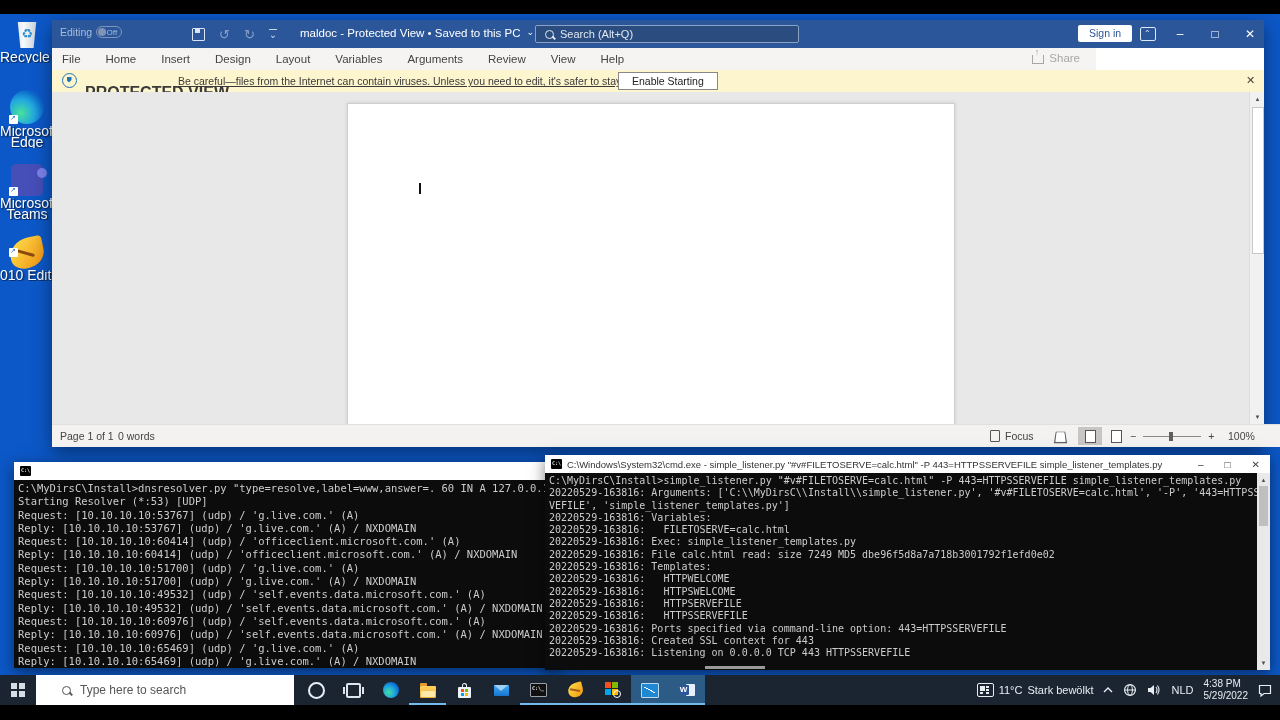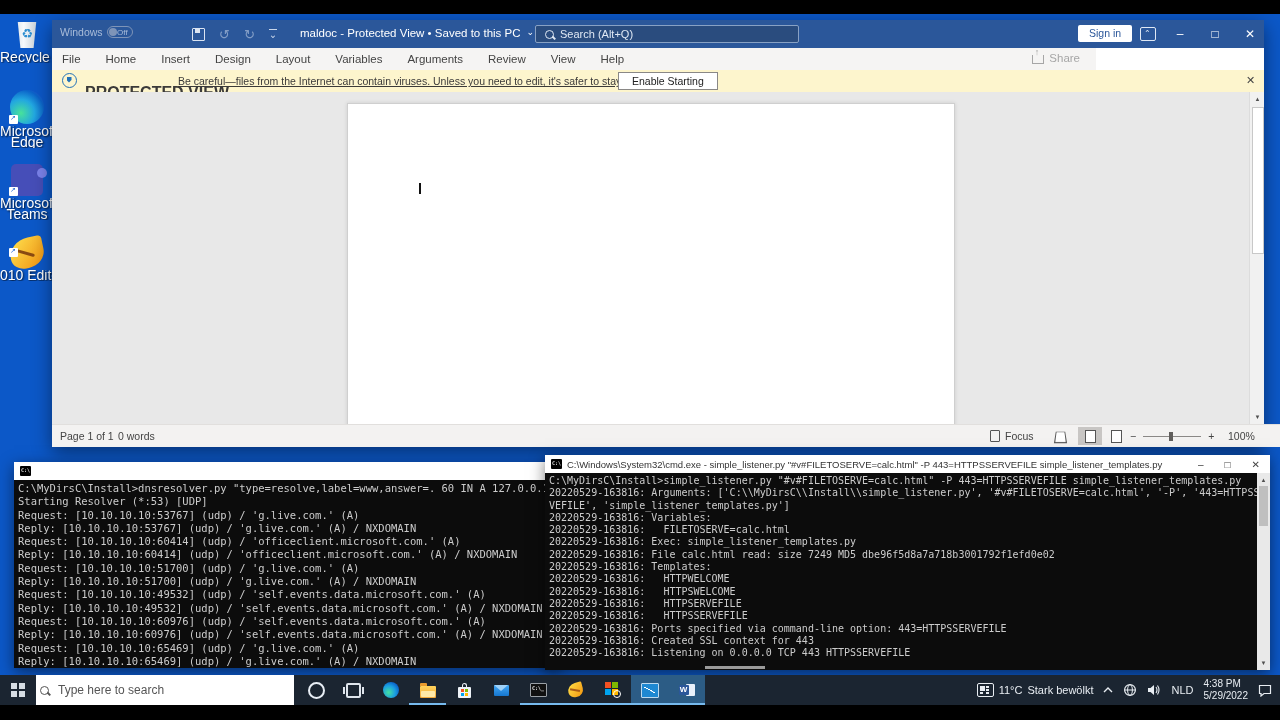--- a/index.html
+++ b/index.html
@@ -114,21 +114,21 @@
   #rt-vscroll .scr-arrow{width:13px;}
   #rt-thumb{position:absolute;left:2px;top:13px;width:9px;height:40px;background:#bfbfbf;cursor:grab;}
   #rt-hthumb{position:absolute;left:160px;bottom:1px;width:60px;height:3px;background:#9a9a9a;cursor:grab;}
 
   
   #taskbar{left:0;top:675px;width:1280px;height:30px;background:#1b2531;display:flex;align-items:center;}
   #start{width:36px;height:30px;display:flex;align-items:center;justify-content:center;cursor:pointer;flex:none;}
   .g-start{width:15px;height:15px;position:relative;}
   .g-start::before{content:"";position:absolute;width:6.5px;height:6.5px;background:#d6dde4;
       box-shadow:8px 0 #d6dde4,0 8px #d6dde4,8px 8px #d6dde4;}
-  #tsearch{width:258px;height:30px;background:#fff;display:flex;align-items:center;gap:9px;padding-left:4px;
+  #tsearch{width:258px;height:30px;background:#fff;display:flex;align-items:center;gap:9px;padding-left:26px;
            box-sizing:border-box;flex:none;cursor:text;}
   #tsearch .mag{border-color:#555;}
   #tsearch .mag::after{background:#555;}
   #tsearch span{color:#555;font-size:12px;}
   #tb-apps{display:flex;height:30px;flex:none;margin-left:4px;}
   .tb-app{width:37px;height:30px;display:flex;align-items:center;justify-content:center;cursor:pointer;position:relative;}
   .tb-app.open{box-shadow:inset 0 -2px 0 #76b9ed;}
   .tb-app.active{background:#2c5c85;}
   .g{position:relative;}
   .g-cortana{width:13px;height:13px;border:2px solid #e8eef5;border-radius:50%;}
@@ -196,21 +196,21 @@
           <div class="dg d-editor010"></div>
           <div class="sc-badge"></div>
           <div class="dlabel nowrap">010 Editor</div>
         </div>
       </div>
   </div>
 
   <div id="word" class="abs">
     <div id="wtitle" class="abs">
       <div class="autosave">
-        <span>Windows</span>
+        <span>Editing</span>
         <span class="as-pill">Off</span>
       </div>
       <div class="qat" style="left:140px;">
         <span class="save-ic"></span>
         <span class="dim">↺</span>
         <span class="dim">↻</span>
         <span class="qcaret">⌄</span>
       </div>
       <div id="wtitle-text">maldoc - Protected View • Saved to this PC</div>
       <div id="wsearch">

